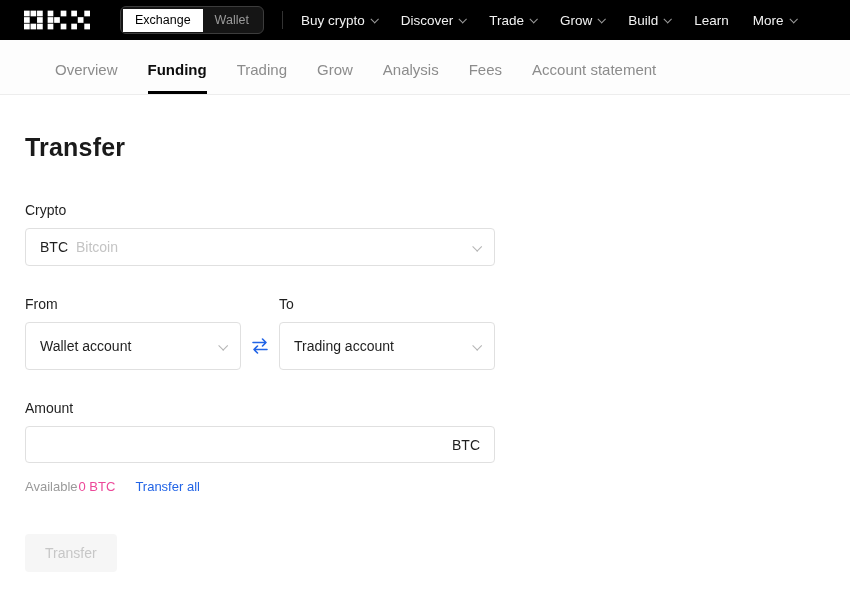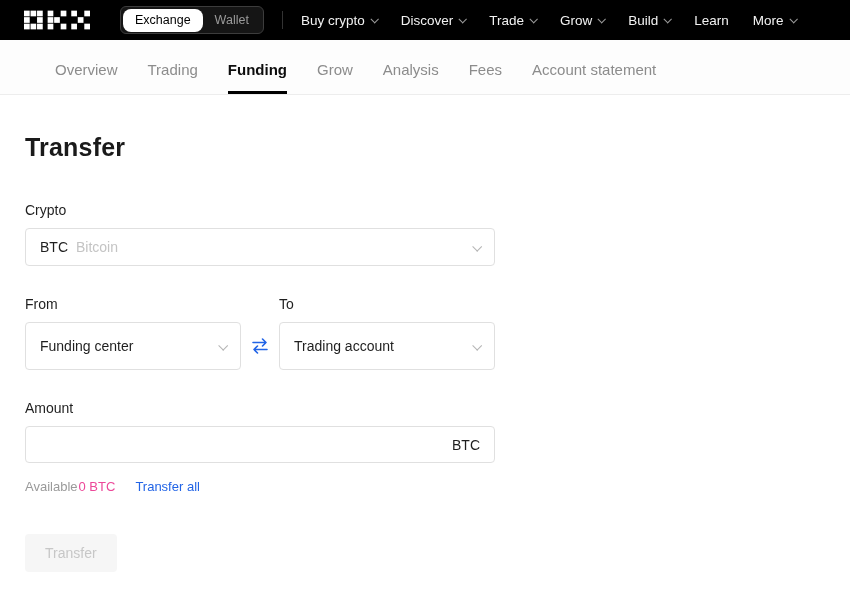--- a/index.html
+++ b/index.html
@@ -14,21 +14,21 @@
   .navbar {
     height:40px; background:#000; display:flex; align-items:center;
     padding:0 24px; gap:0;
   }
   .logo { display:flex; align-items:center; margin-right:30px; cursor:pointer; }
   .seg-toggle {
     display:flex; align-items:center; border:1px solid #3c3c3c;
     border-radius:6px; background:#151515; padding:2px; height:28px;
   }
   .seg-btn {
-    font-size:12.5px; padding:3px 12px; border-radius:8px; cursor:pointer;
+    font-size:12.5px; padding:3px 12px; border-radius:0; cursor:pointer;
     color:#9a9a9a; border:none; background:transparent; line-height:17px;
     font-family:"Liberation Sans", sans-serif;
   }
   .seg-btn.active { background:#fff; color:#000; font-weight:500; }
   .nav-divider { width:1px; height:18px; background:#333; margin:0 18px; }
   .nav-items { display:flex; align-items:center; gap:24px; }
   .nav-item {
     display:flex; align-items:center; gap:6px; color:#f2f2f2;
     font-size:13.5px; cursor:pointer; white-space:nowrap;
   }
@@ -165,22 +165,22 @@
     </div>
     <div class="nav-item">
       <span>More</span>
       <span class="chev"></span>
     </div>
   </div>
 </div>
 
 <div class="tabbar">
   <div class="tab">Overview</div>
+  <div class="tab active">Funding</div>
   <div class="tab">Trading</div>
-  <div class="tab active">Funding</div>
   <div class="tab">Grow</div>
   <div class="tab">Analysis</div>
   <div class="tab">Fees</div>
   <div class="tab">Account statement</div>
 </div>
 
 <div class="main">
   <h1 class="page-title">Transfer</h1>
 
   
@@ -192,21 +192,21 @@
       <span class="spacer"></span>
       <span class="chev"></span>
     </div>
   </div>
 
   
   <div class="fromto-row">
     <div class="fromto-col">
       <div class="field-label">From</div>
       <div class="select account-select">
-        <span class="account-value">Funding center</span>
+        <span class="account-value">Wallet account</span>
         <span class="spacer"></span>
         <span class="chev"></span>
       </div>
     </div>
 
     <div class="swap-cell">
       <svg width="20" height="16" viewBox="0 0 20 16" fill="none">
         <path d="M3 4.5 H16 M12.5 1 L16 4.5 L12.5 8" stroke="#2264e6" stroke-width="1.6" stroke-linecap="round" stroke-linejoin="round"></path>
         <path d="M17 11.5 H4 M7.5 8 L4 11.5 L7.5 15" stroke="#2264e6" stroke-width="1.6" stroke-linecap="round" stroke-linejoin="round"></path>
       </svg>

